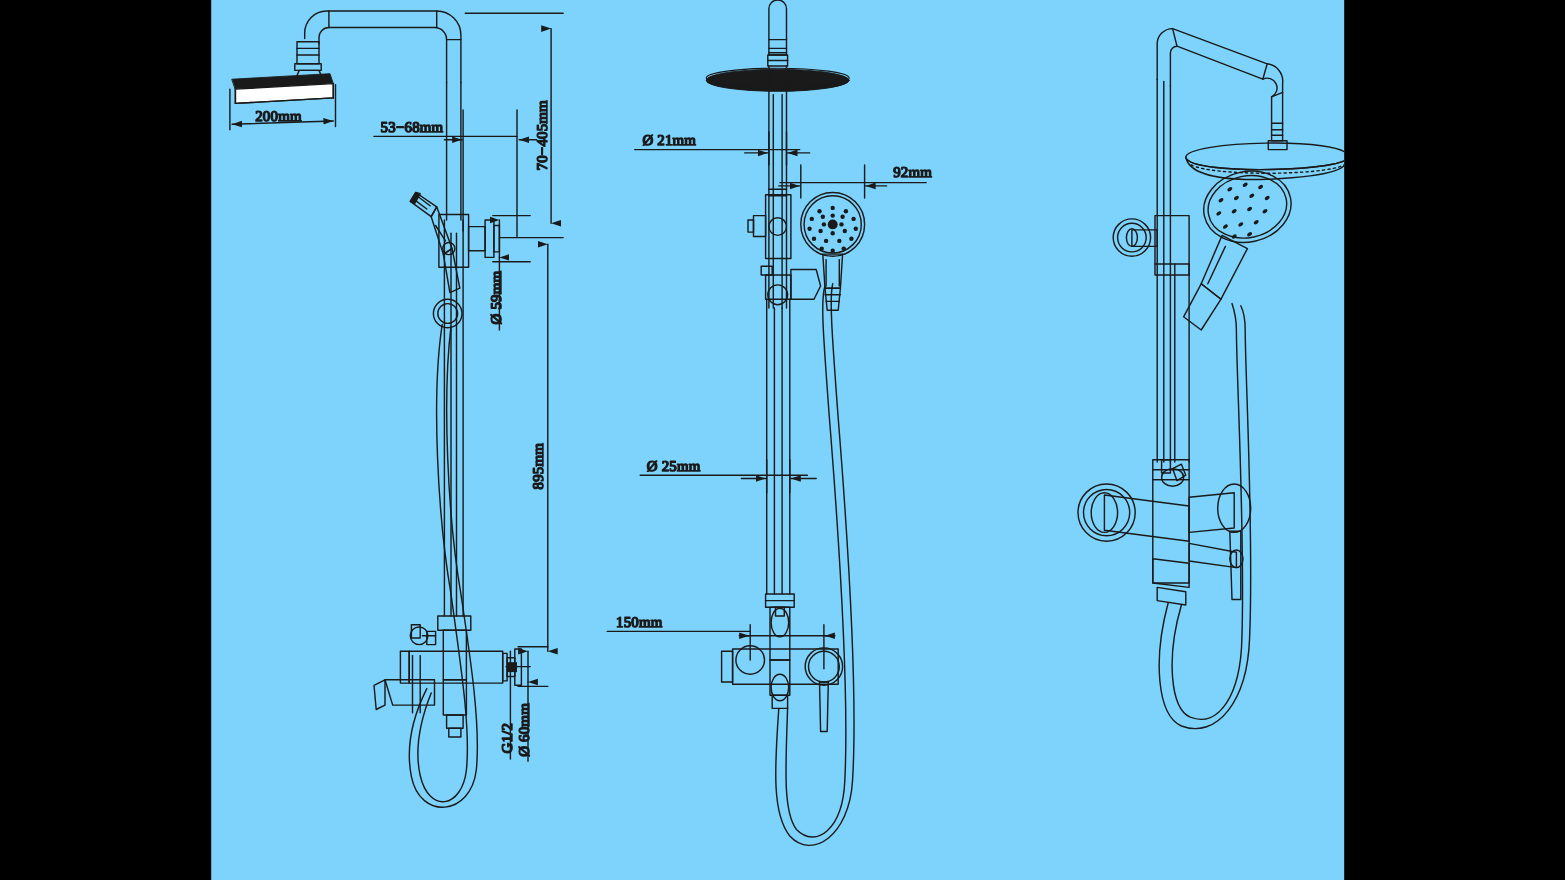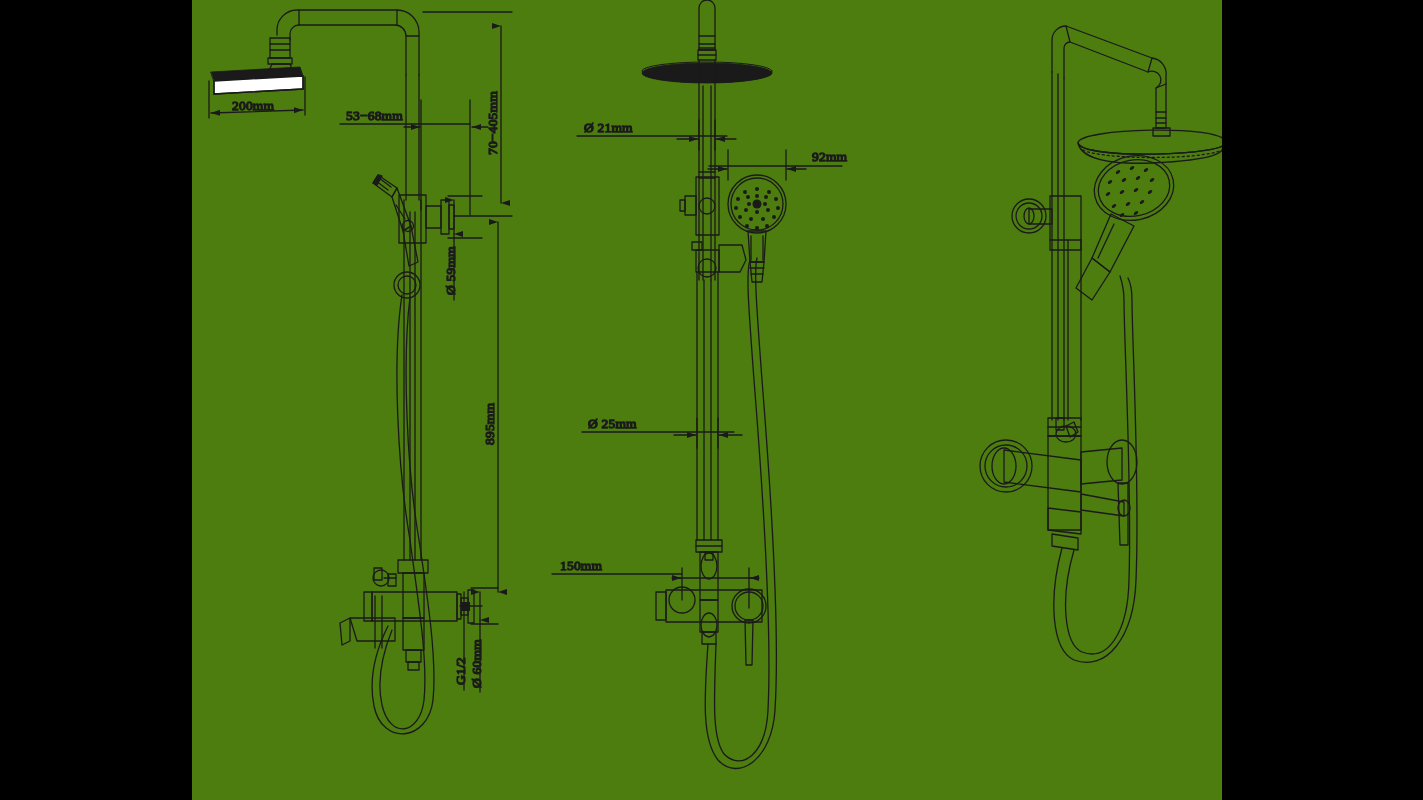--- a/index.html
+++ b/index.html
@@ -18,21 +18,21 @@
     width: 1423px;
     height: 800px;
     background: #000000;
   }
   #drawing-canvas {
     position: absolute;
     left: 192px;
     top: 0px;
     width: 1030px;
     height: 800px;
-    background: #4d7c0f;
+    background: #7dd3fc;
   }
   #drawing-canvas svg {
     display: block;
     width: 1030px;
     height: 800px;
   }
   .bar {
     position: absolute;
     top: 0;
     height: 800px;

